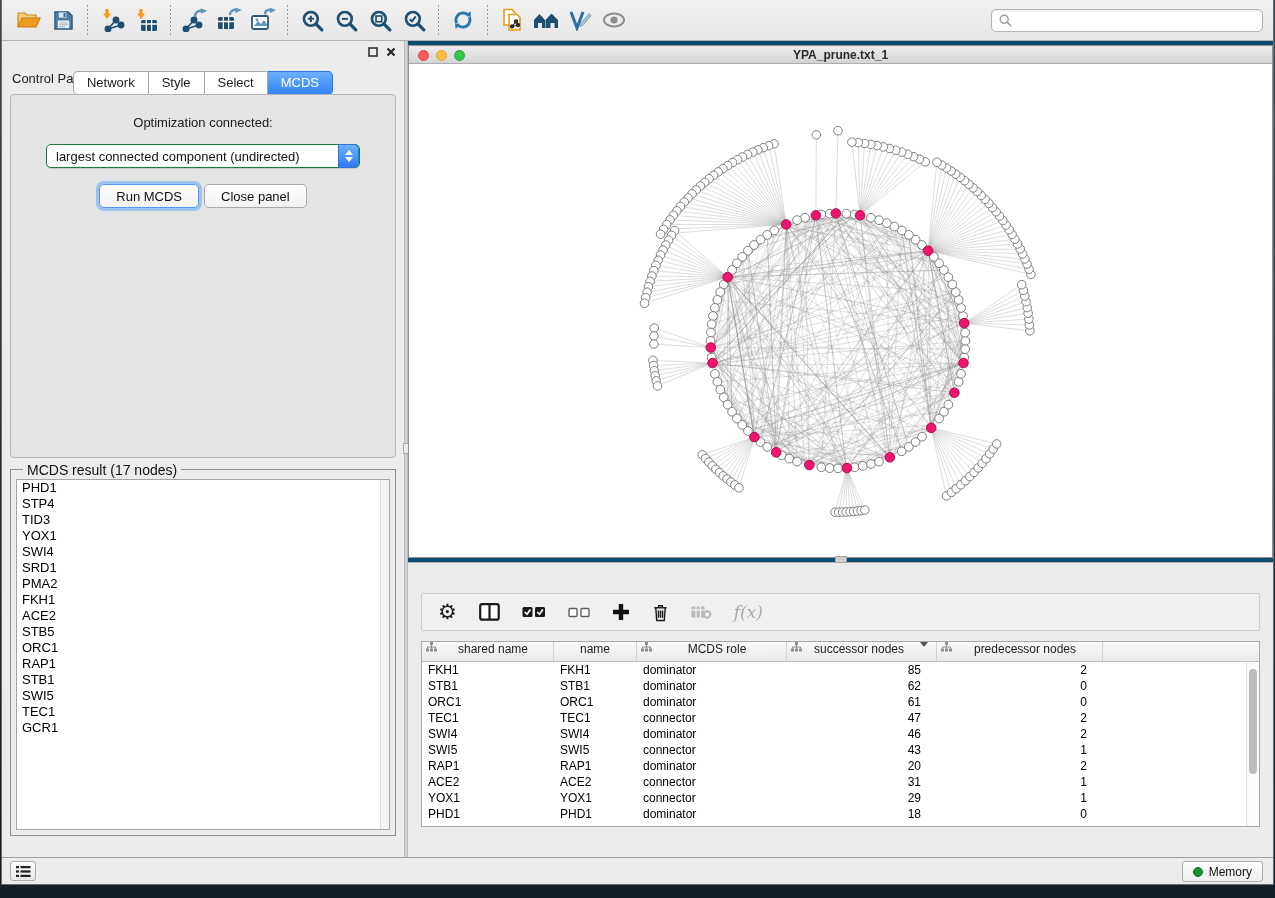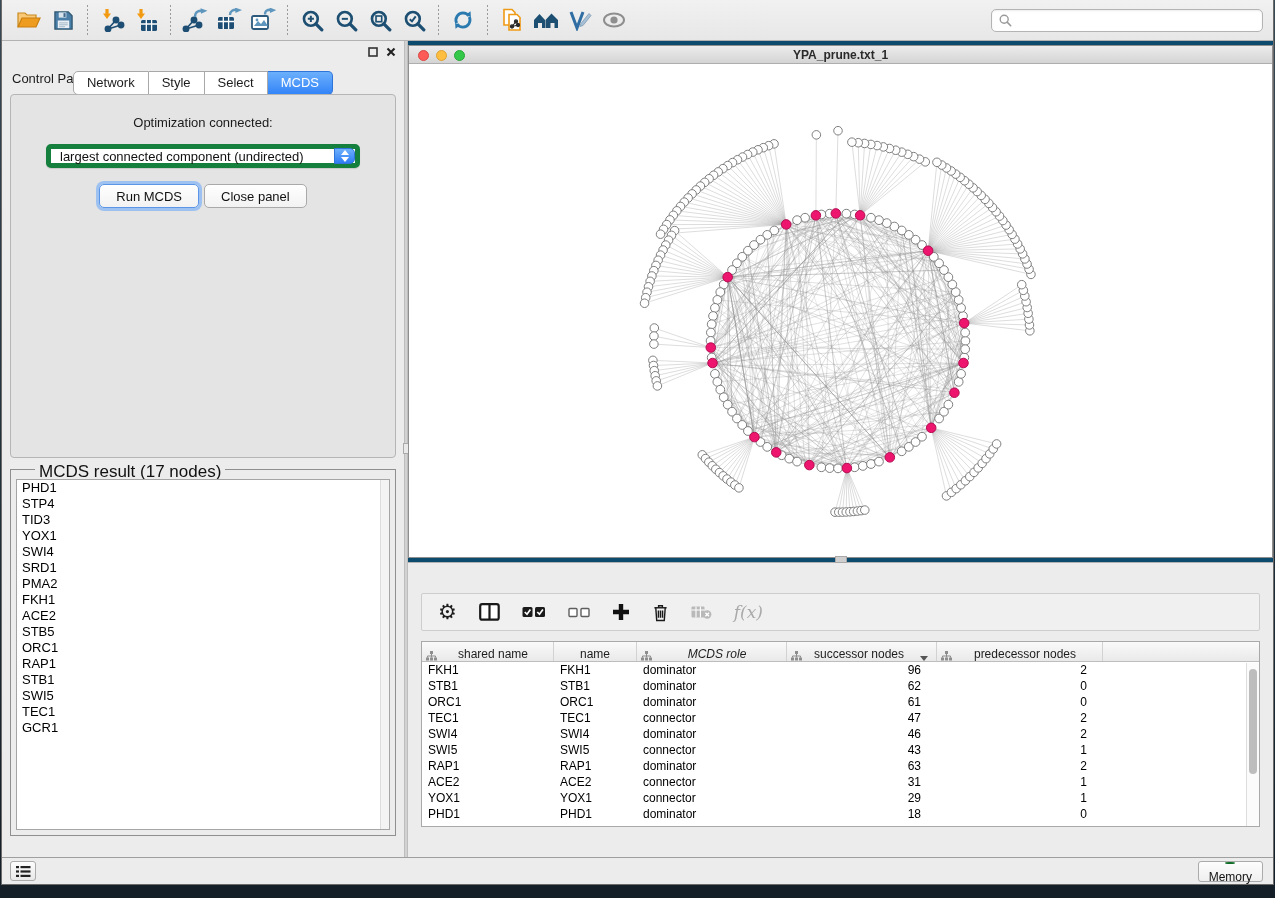--- a/index.html
+++ b/index.html
@@ -42,41 +42,41 @@
     border-left:none; color:#1c1c1c; cursor:default; }
   .seg:first-child { border-left:1px solid #a8a8a8; border-radius:5px 0 0 5px; }
   .seg:last-child { border-radius:0 5px 5px 0; }
   .seg.sel { background:linear-gradient(180deg,#6cb0fc,#3384f8); color:#fff;
     border-color:#2f74d8; }
 
   .mcds-box { position:absolute; left:8px; right:8px; top:53px; height:364px;
     background:#e4e4e4; border:1px solid #b5b5b5; border-radius:4px; }
   .opt-label { margin-top:20px; text-align:center; font-size:13px; color:#1a1a1a; }
   .dropdown { position:relative; margin:14px auto 0; width:314px; height:24px; background:#fff;
-    border:5px solid #15803d; border-radius:5px; font-size:13px; color:#111;
+    border:1px solid #15803d; border-radius:5px; font-size:13px; color:#111;
     display:flex; align-items:center; padding-left:9px;
     box-shadow:0 1px 1px rgba(0,0,0,.12); }
   .dd-step { position:absolute; right:0; top:-1px; bottom:-1px; width:21px;
     background:linear-gradient(180deg,#6db0fc,#2e7cf4); border-radius:0 5px 5px 0;
     border:1px solid #2f74d8; display:flex; flex-direction:column; align-items:center;
     justify-content:center; gap:2px; }
   .tri-up { width:0;height:0;border-left:4px solid transparent;border-right:4px solid transparent;
     border-bottom:5px solid #fff; }
   .tri-dn { width:0;height:0;border-left:4px solid transparent;border-right:4px solid transparent;
     border-top:5px solid #fff; }
   .btn-row { margin-top:16px; display:flex; justify-content:center; gap:5px; }
   .push-btn { font-size:13px; color:#111; background:linear-gradient(180deg,#ffffff,#f2f2f2);
     border:1px solid #a9a9a9; border-radius:5px; height:24px; padding:0 16px;
     font-family:"Liberation Sans",sans-serif; }
   .push-btn.focus { box-shadow:0 0 0 3px rgba(110,170,250,.6); border-color:#5a95e8; }
 
   .result-group { position:absolute; left:8px; right:8px; top:428px; bottom:21px;
     border:1px solid #8f8f8f; }
-  .result-legend { position:absolute; top:-8px; left:24px; background:#ececec;
-    font-size:17px; padding:0 4px; color:#111; }
+  .result-legend { position:absolute; top:-8px; left:12px; background:#ececec;
+    font-size:14px; padding:0 4px; color:#111; }
   .result-list { position:absolute; left:5px; right:5px; top:9px; bottom:5px; background:#fff;
     border:1px solid #a5a5a5; overflow:hidden; }
   .result-scroll { position:absolute; right:0; top:0; bottom:0; width:9px; background:#f4f4f4;
     border-left:1px solid #ddd; }
   .list-item { font-size:13px; line-height:16px; padding-left:5px; color:#000; }
 
   
   .right-col { position:relative; flex:1; background:#0c4a6e; }
   .net-window { position:absolute; left:0; top:4px; right:0; height:513px;
     border:1px solid #8f8f8f; background:#fff; }
@@ -96,21 +96,21 @@
   .tp-toolbar { position:absolute; left:13px; right:13px; top:30px; height:38px;
     background:#f0f0f0; border:1px solid #cdcdcd; border-radius:2px;
     display:flex; align-items:center; gap:22px; padding-left:16px; }
   .tp-ic { display:flex; align-items:center; justify-content:center; }
   .gear-glyph { font-size:21px; color:#1e1e1e; line-height:20px; }
   .fx { font-family:"DejaVu Serif",serif; font-style:italic; font-size:17px; color:#a9a9a9; }
   .tbl { position:absolute; left:13px; right:13px; top:78px; height:186px; background:#fff;
     border:1px solid #a9a9a9; overflow:hidden; }
   .thead { display:flex; height:20px; background:linear-gradient(180deg,#fafafa,#e9e9e9);
     border-bottom:1px solid #bdbdbd; }
-  .th { display:flex; align-items:flex-end; border-right:1px solid #d2d2d2; font-size:12px;
+  .th { display:flex; align-items:flex-start; border-right:1px solid #d2d2d2; font-size:12px;
     color:#1d1d1d; padding:0 4px; }
   .th .lbl { flex:1; text-align:center; }
   .sort-dn { width:0;height:0;border-left:4px solid transparent;border-right:4px solid transparent;
     border-top:5px solid #555; margin:0 4px; }
   .tr { display:flex; height:16px; font-size:12px; color:#000; }
   .td { padding:0 6px; white-space:nowrap; overflow:hidden; line-height:16px; }
   .td.num { text-align:right; padding-right:16px; }
   .tbl-vscroll { position:absolute; right:0; top:21px; bottom:0; width:13px; background:#fbfbfb;
     border-left:1px solid #ddd; }
   .tbl-thumb { position:absolute; left:2px; right:2px; top:6px; height:105px;
@@ -119,21 +119,21 @@
 
   
   .status-bar { position:absolute; left:0; right:0; bottom:0; height:27px; background:#ececec;
     border-top:1px solid #9f9f9f; }
   .status-left-btn { position:absolute; left:8px; top:3px; width:26px; height:20px;
     background:linear-gradient(180deg,#fdfdfd,#e8e8e8); border:1px solid #ababab;
     border-radius:3px; display:flex; align-items:center; justify-content:center; }
   .memory-btn { position:absolute; right:10px; top:3px; height:21px;
     background:linear-gradient(180deg,#fdfdfd,#efefef); border:1px solid #ababab;
     border-radius:3px; display:flex; align-items:center; gap:6px; padding:0 10px;
-    font-size:12px; color:#111;flex-direction:column; }
+    font-size:12px; color:#111; }
   .mem-dot { width:10px; height:10px; border-radius:50%; background:#188f38;
     border:1px solid #0e6b26; }
 </style>
 </head>
 <body>
 
 <div class="app">
 
   <div class="toolbar">
     <span class="tbtn">
@@ -1161,21 +1161,21 @@
                       <rect x="8" y="6.5" width="3" height="3"></rect>
                     </g>
                     <path d="M5.5 3v2M1.5 6.5V5h8v1.5M5.5 5v1.5" stroke="#8d8d8d" fill="none" stroke-width="1"></path>
                   </svg>
                 </span>
                 <span class="lbl">shared name</span>
               </div>
               <div class="th" style="width: 83px;">
                 <span class="lbl">name</span>
               </div>
-              <div class="th" style="width: 150px; font-style: italic;">
+              <div class="th" style="width: 150px;">
                 <span style="display: flex;">
                   <svg width="11" height="10" viewBox="0 0 11 10" style="flex:none">
                     <g fill="#8d8d8d">
                       <rect x="4" y="0" width="3" height="3"></rect>
                       <rect x="0" y="6.5" width="3" height="3"></rect>
                       <rect x="4" y="6.5" width="3" height="3"></rect>
                       <rect x="8" y="6.5" width="3" height="3"></rect>
                     </g>
                     <path d="M5.5 3v2M1.5 6.5V5h8v1.5M5.5 5v1.5" stroke="#8d8d8d" fill="none" stroke-width="1"></path>
                   </svg>
@@ -1211,21 +1211,21 @@
                 </span>
                 <span class="lbl">predecessor nodes</span>
               </div>
               <div class="th" style="flex: 1 1 0%; border-right: none;"></div>
             </div>
           <div id="tbl-body">
               <div class="tr">
                 <div class="td" style="width: 132px;">FKH1</div>
                 <div class="td" style="width: 83px;">FKH1</div>
                 <div class="td" style="width: 150px;">dominator</div>
-                <div class="td num" style="width: 150px;">96</div>
+                <div class="td num" style="width: 150px;">85</div>
                 <div class="td num" style="width: 166px;">2</div>
               </div>
               <div class="tr">
                 <div class="td" style="width: 132px;">STB1</div>
                 <div class="td" style="width: 83px;">STB1</div>
                 <div class="td" style="width: 150px;">dominator</div>
                 <div class="td num" style="width: 150px;">62</div>
                 <div class="td num" style="width: 166px;">0</div>
               </div>
               <div class="tr">
@@ -1253,21 +1253,21 @@
                 <div class="td" style="width: 132px;">SWI5</div>
                 <div class="td" style="width: 83px;">SWI5</div>
                 <div class="td" style="width: 150px;">connector</div>
                 <div class="td num" style="width: 150px;">43</div>
                 <div class="td num" style="width: 166px;">1</div>
               </div>
               <div class="tr">
                 <div class="td" style="width: 132px;">RAP1</div>
                 <div class="td" style="width: 83px;">RAP1</div>
                 <div class="td" style="width: 150px;">dominator</div>
-                <div class="td num" style="width: 150px;">63</div>
+                <div class="td num" style="width: 150px;">20</div>
                 <div class="td num" style="width: 166px;">2</div>
               </div>
               <div class="tr">
                 <div class="td" style="width: 132px;">ACE2</div>
                 <div class="td" style="width: 83px;">ACE2</div>
                 <div class="td" style="width: 150px;">connector</div>
                 <div class="td num" style="width: 150px;">31</div>
                 <div class="td num" style="width: 166px;">1</div>
               </div>
               <div class="tr">

